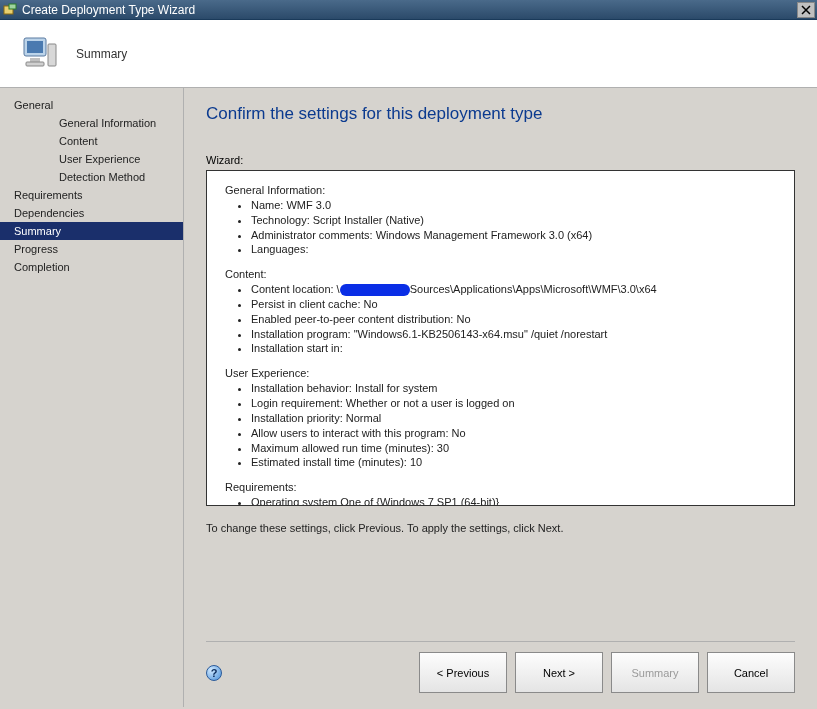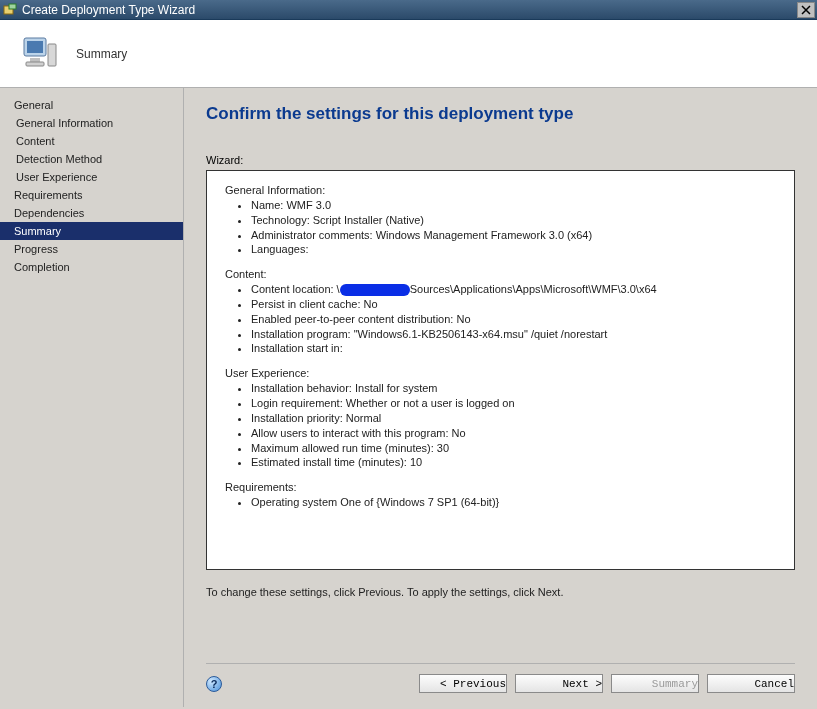--- a/index.html
+++ b/index.html
@@ -49,45 +49,45 @@
   background: #d6d3ce;
   border-right: 1px solid #b0b0b0;
   padding-top: 8px;
 }
 .sidebar .item {
   padding: 3px 10px 3px 14px;
   font-size: 11px;
   color: #222;
   cursor: default;
 }
-.sidebar .item.sub { padding-left: 16px; }
+.sidebar .item.sub { padding-left: 16px; margin-left: 43px; }
 .sidebar .item.selected {
   background: #1a2f6b;
   color: #fff;
 }
 .main {
   flex: 1;
   background: #d6d3ce;
   display: flex;
   flex-direction: column;
   padding: 16px 22px 12px 22px;
   position: relative;
 }
 .main h1 {
   color: #0b3a8f;
   font-size: 17px;
-  font-weight: bold;
+  font-weight: normal;
   margin-bottom: 30px;
 }
 .details-label { font-size: 11px; margin-bottom: 4px; }
 .details-box {
   background: #fff;
   border: 1px solid #333;
   padding: 12px 18px;
-  height: 400px;
+  height: 336px;
   font-size: 11px;
   color: #222;
   line-height: 1.35;
   overflow: hidden;
 }
 .details-box .section { margin-bottom: 10px; }
 .details-box ul { list-style: disc; padding-left: 26px; }
 .details-box .redact {
   display: inline-block;
   width: 70px; height: 12px;
@@ -109,27 +109,26 @@
 .footer .help {
   width: 16px; height: 16px;
   border-radius: 50%;
   background: radial-gradient(circle at 30% 30%, #cfe8ff, #4a90d9);
   border: 1px solid #2a5a9a;
   display: flex; align-items: center; justify-content: center;
   color: #0a2a5a; font-weight: bold; font-size: 11px;
 }
 .footer .btns { margin-left: auto; display: flex; gap: 8px; }
 .footer button {
-  min-width: 88px; height: 19px;
+  min-width: 88px; height: 41px;
   background: linear-gradient(#fdfdfd, #e4e4e4);
   border: 1px solid #8a8a8a;
   font-size: 11px;
-  font-family: Liberation Mono, monospace;
+  font-family: Liberation Sans, sans-serif;
   cursor: default;
-  text-align: right;
 }
 .footer button:disabled { color: #9a9a9a; }
 </style>
 </head>
 <body>
 
 <div class="titlebar">
   <span class="icon">
     <svg width="14" height="14" viewBox="0 0 14 14">
         <rect x="1" y="3" width="9" height="8" fill="#e8d070" stroke="#8a6a10"></rect>
@@ -155,22 +154,22 @@
     </svg>
   </span>
   <span class="hlabel">Summary</span>
 </div>
 
 <div class="body">
   <div class="sidebar" id="sidebar">
       <div class="item">General</div>
       <div class="item sub">General Information</div>
       <div class="item sub">Content</div>
+      <div class="item sub">User Experience</div>
       <div class="item sub">Detection Method</div>
-      <div class="item sub">User Experience</div>
       <div class="item">Requirements</div>
       <div class="item">Dependencies</div>
       <div class="item selected">Summary</div>
       <div class="item">Progress</div>
       <div class="item">Completion</div>
     </div>
 
   <div class="main">
     <h1>Confirm the settings for this deployment type</h1>
     <div class="details-label">Wizard:</div>

